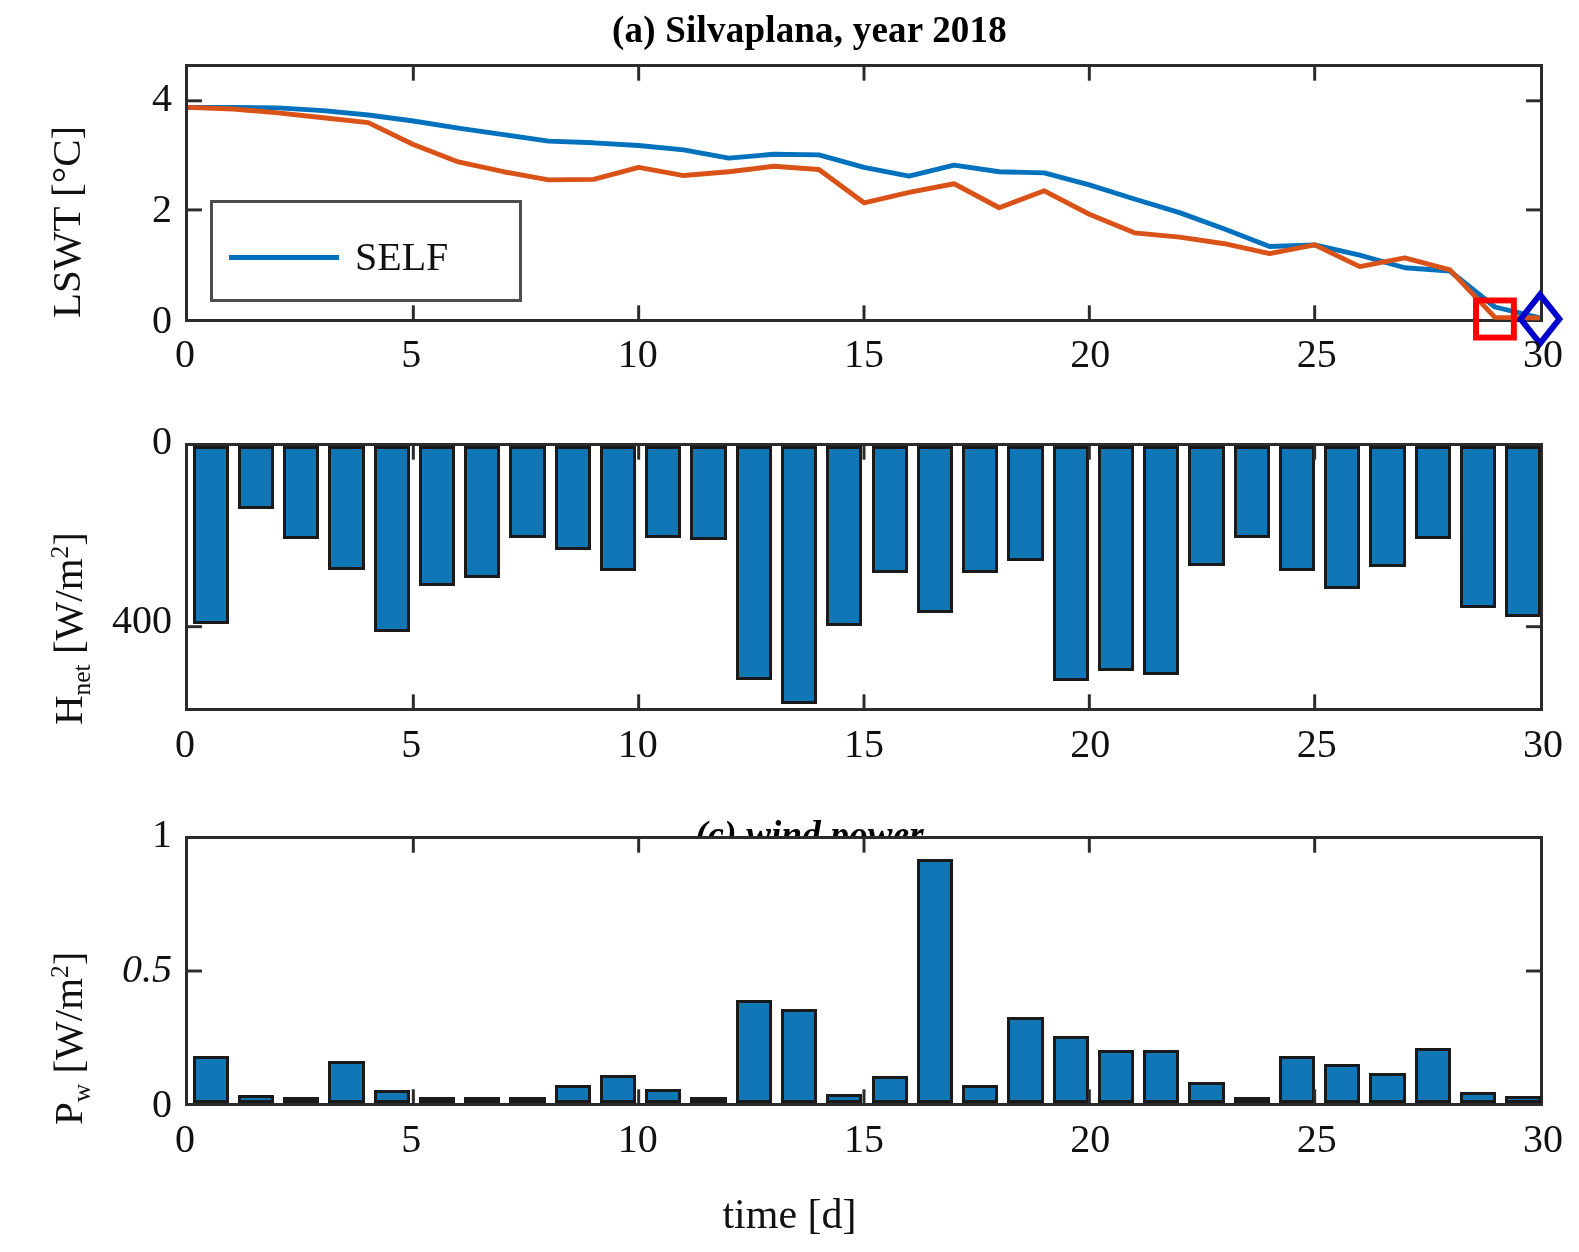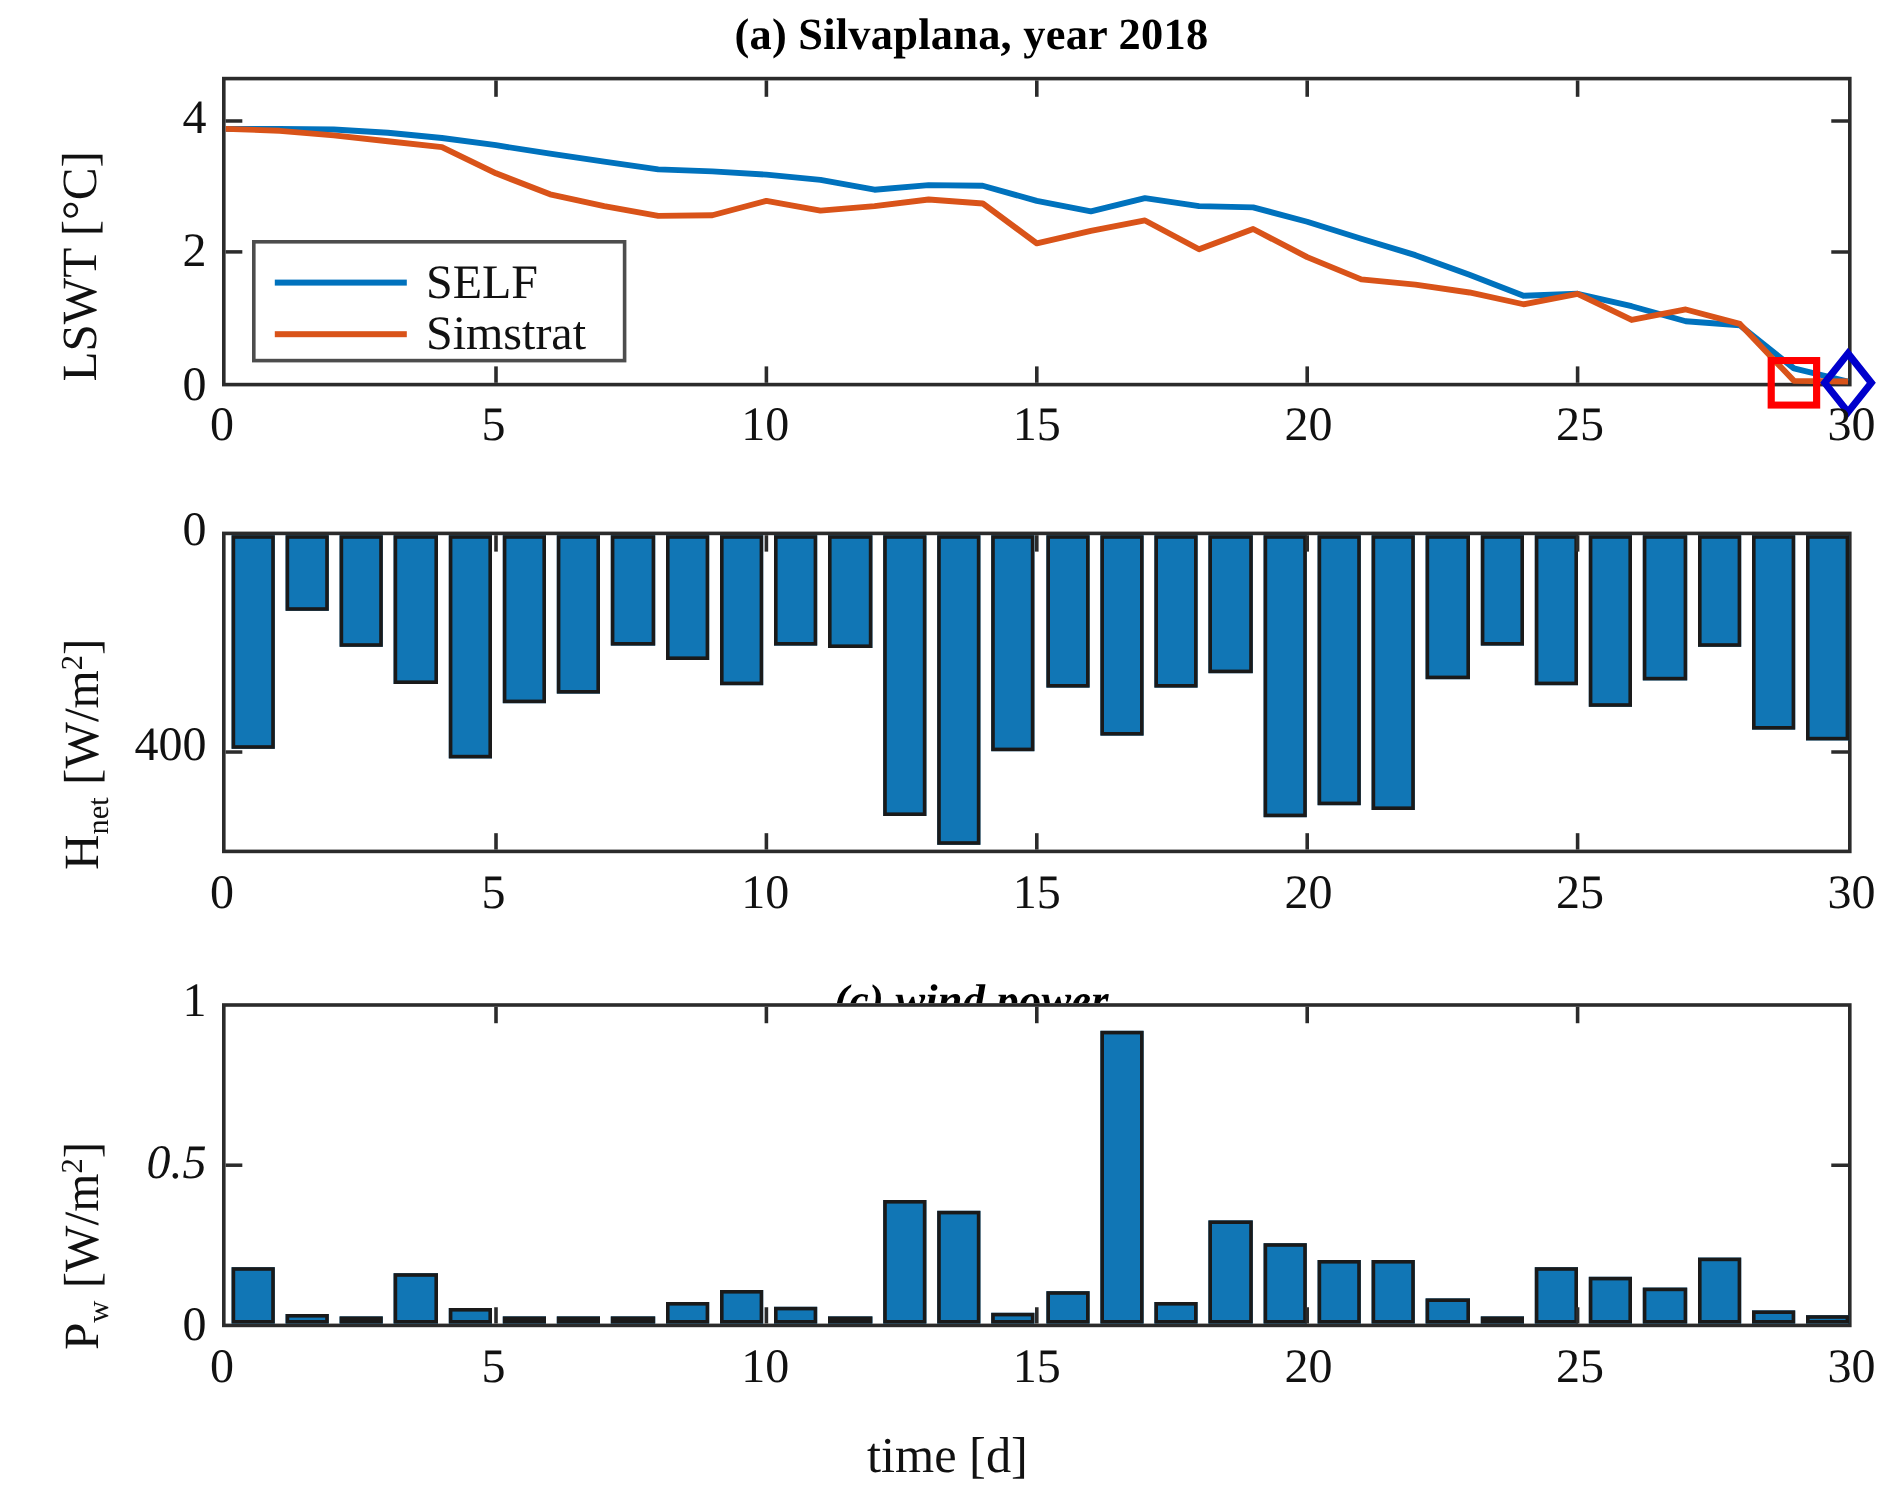--- a/index.html
+++ b/index.html
@@ -18,21 +18,21 @@
   .plotbox{position:absolute;box-sizing:border-box;border:3px solid #2b2b2b;background:#fff;overflow:visible;}
   .axlabel{position:absolute;font-size:40px;color:#111;white-space:nowrap;}
   .rotlabel{transform-origin:0 0;transform:rotate(-90deg);}
   .ticklab{position:absolute;font-size:40px;color:#111;text-align:center;white-space:nowrap;}
   .svgfull{position:absolute;left:0;top:0;width:100%;height:100%;overflow:visible;}
   .bar{position:absolute;background:#1176b5;border:3px solid #1a1a1a;box-sizing:border-box;}
   .legendbox{
     position:absolute;border:3px solid #4d4d4d;background:#fff;
     box-sizing:border-box;
   }
-  .legrow{position:absolute;display:flex;align-items:center;}
+  .legrow{position:absolute;display:flex;align-items:center;margin-top:22px;}
   .legline{width:110px;height:5px;display:inline-block;}
   .legtxt{font-size:40px;color:#111;margin-left:16px;line-height:1;}
   .sub{font-size:.62em;vertical-align:-.30em;}
   .sup{font-size:.62em;vertical-align:.55em;}
   .xtitle{position:absolute;font-size:42px;color:#111;text-align:center;width:100%;}
 </style>
 </head>
 <body>
 
 <div class="panel" style="left:0;top:0;width:1579px;height:395px;">
@@ -69,24 +69,20 @@
       <g id="a-markers">
           <rect x="1293.7333333333333" y="239" width="38" height="38" fill="none" stroke="#ff0000" stroke-width="6"></rect>
           <polygon points="1358,233 1377.5,258 1358,283 1338.5,258" fill="none" stroke="#0000cc" stroke-width="6"></polygon>
         </g>
     </svg>
 
     <div class="legendbox" style="left:22px;top:133px;width:312px;height:102px;">
       <div class="legrow" style="left:16px;top:12px;">
         <span class="legline" style="background:#0072bd;"></span>
         <span class="legtxt">SELF</span>
-      </div>
-      <div class="legrow" style="left:16px;top:55px;">
-        <span class="legline" style="background:#d95319;"></span>
-        <span class="legtxt">Simstrat</span>
       </div>
     </div>
   </div>
 
   <div id="a-xticklabels">
       <div class="ticklab" style="left: 140px; top: 330px; width: 90px;">0</div>
       <div class="ticklab" style="left: 366.333px; top: 330px; width: 90px;">5</div>
       <div class="ticklab" style="left: 592.667px; top: 330px; width: 90px;">10</div>
       <div class="ticklab" style="left: 819px; top: 330px; width: 90px;">15</div>
       <div class="ticklab" style="left: 1045.33px; top: 330px; width: 90px;">20</div>

